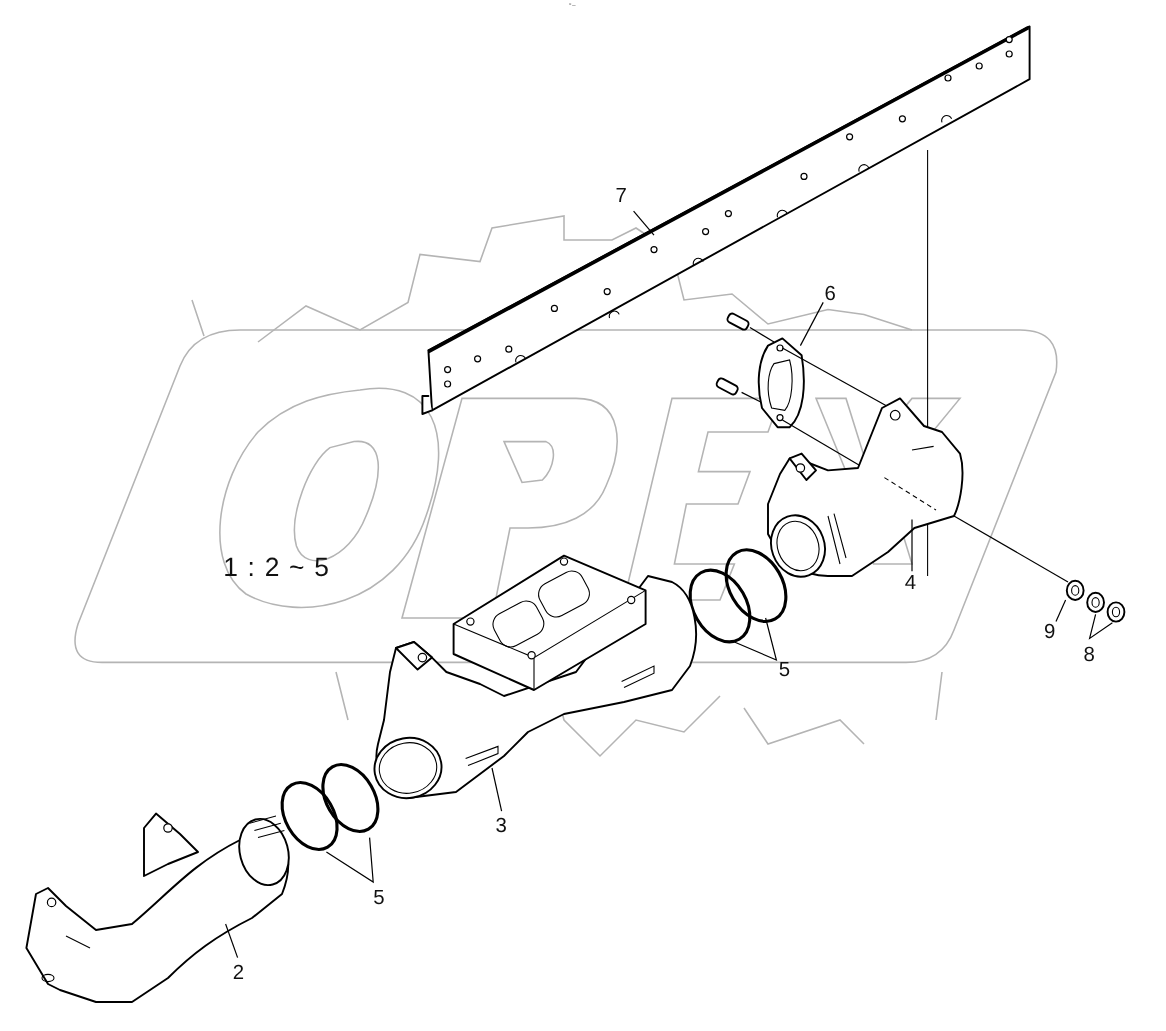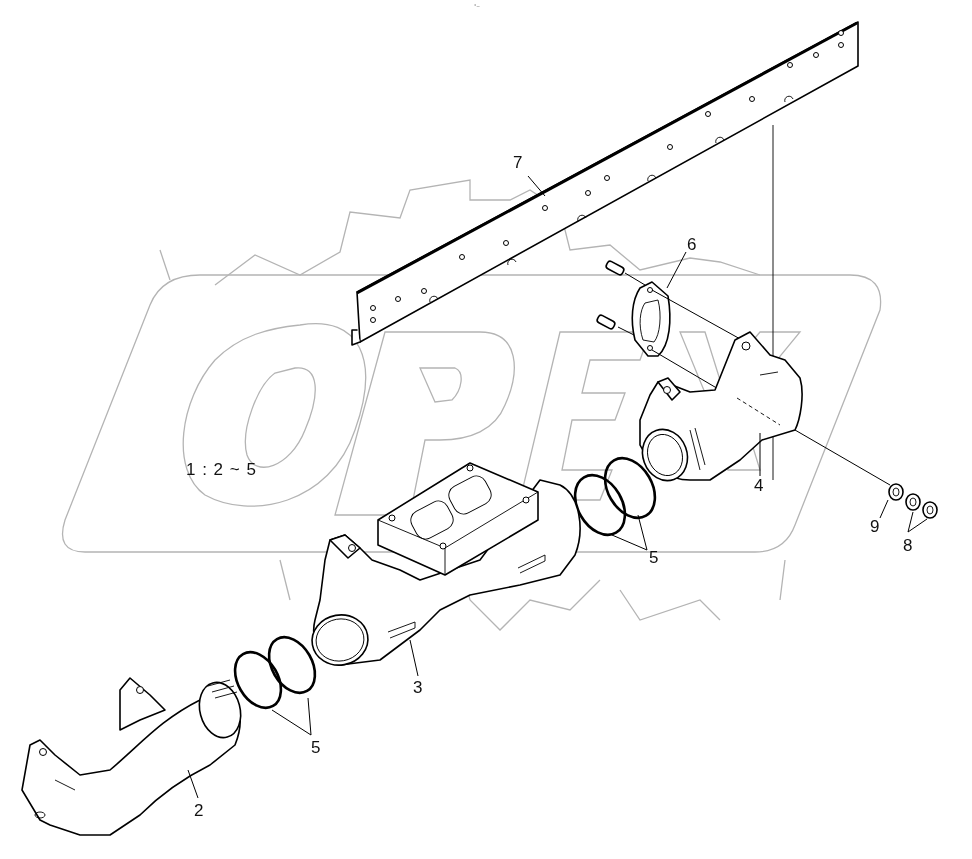--- a/index.html
+++ b/index.html
@@ -7,21 +7,21 @@
   #stage{position:absolute;left:0;top:0;width:972px;height:859px;}
   svg{position:absolute;left:0;top:0;}
   .wm{fill:none;stroke:#b4b4b4;stroke-width:1.3;}
   .part{fill:#ffffff;stroke:#000;stroke-width:1.6;stroke-linejoin:round;stroke-linecap:round;}
   .thin{fill:none;stroke:#000;stroke-width:0.9;}
   .thick{fill:none;stroke:#000;stroke-width:3;}
   .ring{fill:none;stroke:#000;stroke-width:2.6;}
   .dash{fill:none;stroke:#000;stroke-width:0.9;stroke-dasharray:4 3;}
   .leader{fill:none;stroke:#000;stroke-width:1;}
   .callout{position:absolute;font-size:17px;color:#111;line-height:1;}
-  .scale{position:absolute;font-size:17px;color:#111;letter-spacing:1px;}
+  .scale{position:absolute;font-size:22px;color:#111;letter-spacing:1px;}
   .mark{position:absolute;font-size:6px;color:#777;}
 </style>
 </head>
 <body>
 
 <div id="stage">
 <svg width="972" height="859" viewBox="0 0 972 859">
 
   <g>
 

